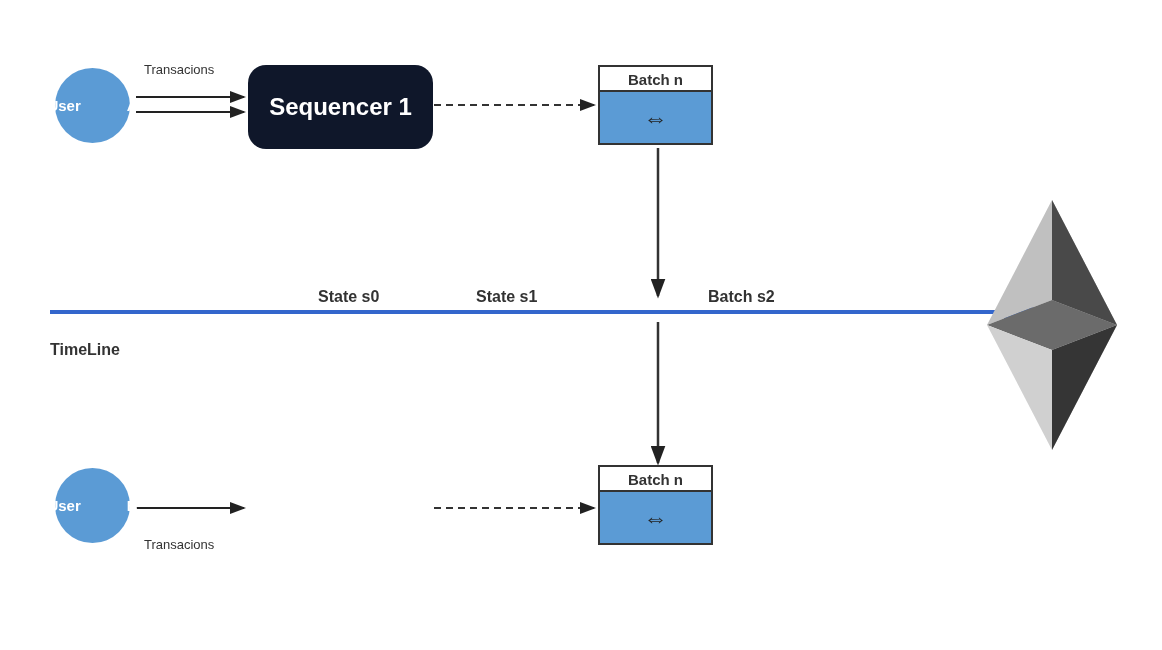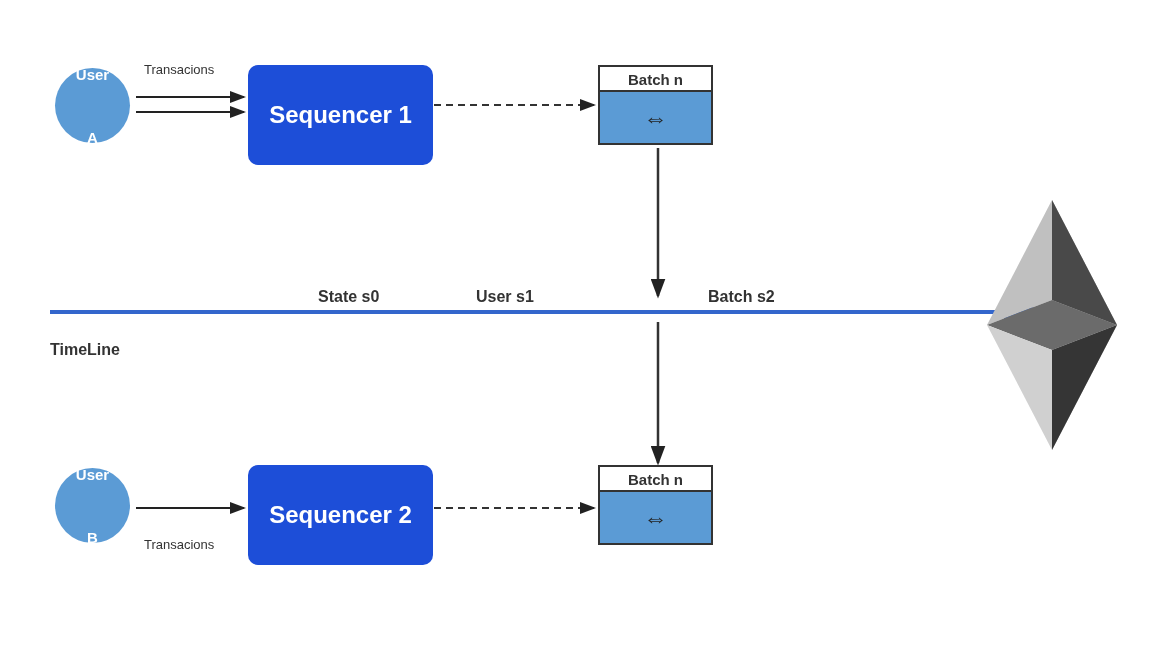--- a/index.html
+++ b/index.html
@@ -19,45 +19,45 @@
     }
 
     
     .user-circle {
       position: absolute;
       width: 75px;
       height: 75px;
       background: #5b9bd5;
       border-radius: 50%;
       display: flex;
-      flex-direction: column;
+      flex-direction: row;
       align-items: center;
       justify-content: center;
       color: white;
       font-size: 15px;
       font-weight: bold;
       gap: 46px;
     }
 
     .user-a { top: 68px; left: 55px; }
     .user-b { top: 468px; left: 55px; }
 
     
     .sequencer-box {
       position: absolute;
-      background: #1d4ed8;
-      border-radius: 10px;
+      background: #0f172a;
+      border-radius: 18px;
       display: flex;
       align-items: center;
       justify-content: center;
       color: white;
       font-size: 24px;
       font-weight: bold;
       width: 185px;
-      height: 100px;
+      height: 84px;
     }
 
     .sequencer-1 { top: 65px; left: 248px; }
     .sequencer-2 { top: 465px; left: 248px; }
 
     
     .batch-box {
       position: absolute;
       border: 2px solid #333;
       background: white;
@@ -183,40 +183,37 @@
 
   <div class="batch-box batch-1">
     <div class="batch-label">Batch n</div>
     <div class="batch-arrows">⇔</div>
   </div>
 
   <div class="state-label" style="top:288px; left:310px;">
     <span>State s0</span>
   </div>
   <div class="state-label" style="top:288px; left:468px;">
-    <span>User s1</span>
+    <span>State s1</span>
   </div>
   <div class="state-label" style="top:288px; left:700px;">
     <span>Batch s2</span>
   </div>
 
   <div class="timeline-label">TimeLine</div>
 
   <div class="user-circle user-b">
     <span>User</span>
     <span>B</span>
   </div>
 
   <div style="position:absolute; top:537px; left:144px; font-size:13px; color:#333;">
     <span>Transacions</span>
   </div>
 
-  <div class="sequencer-box sequencer-2">
-    <span>Sequencer 2</span>
-  </div>
 
   <div class="batch-box batch-2">
     <div class="batch-label">Batch n</div>
     <div class="batch-arrows">⇔</div>
   </div>
 
   <div class="eth-diamond">
     <svg viewBox="0 0 160 260" xmlns="http://www.w3.org/2000/svg" width="160" height="260">
 
       <polygon points="80,5 145,130 80,105" fill="#8c8c8c"></polygon>

